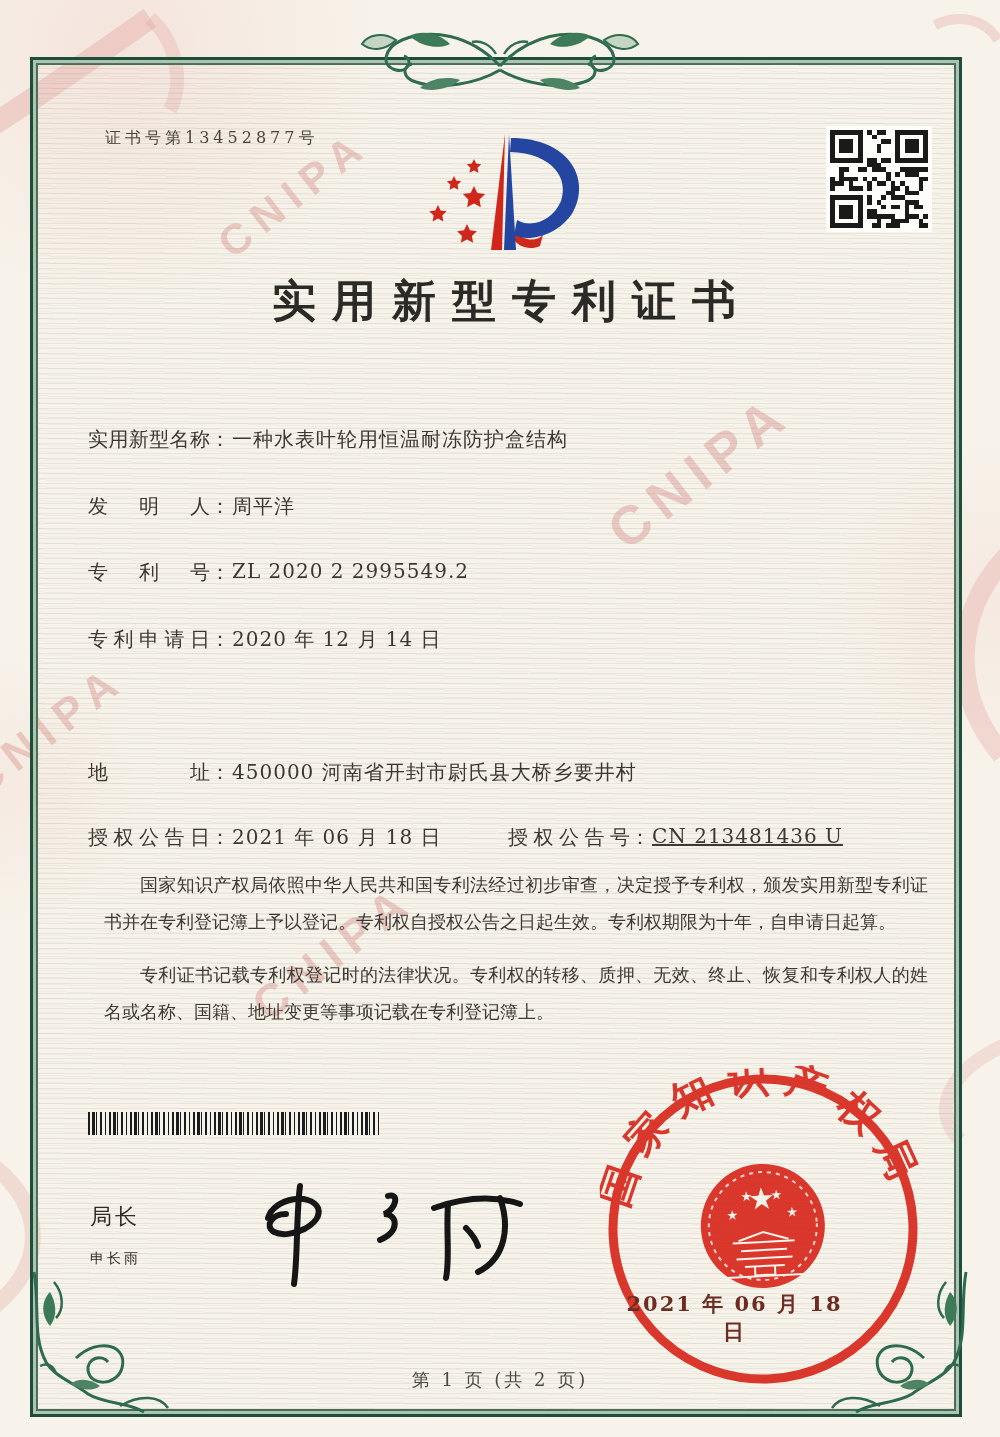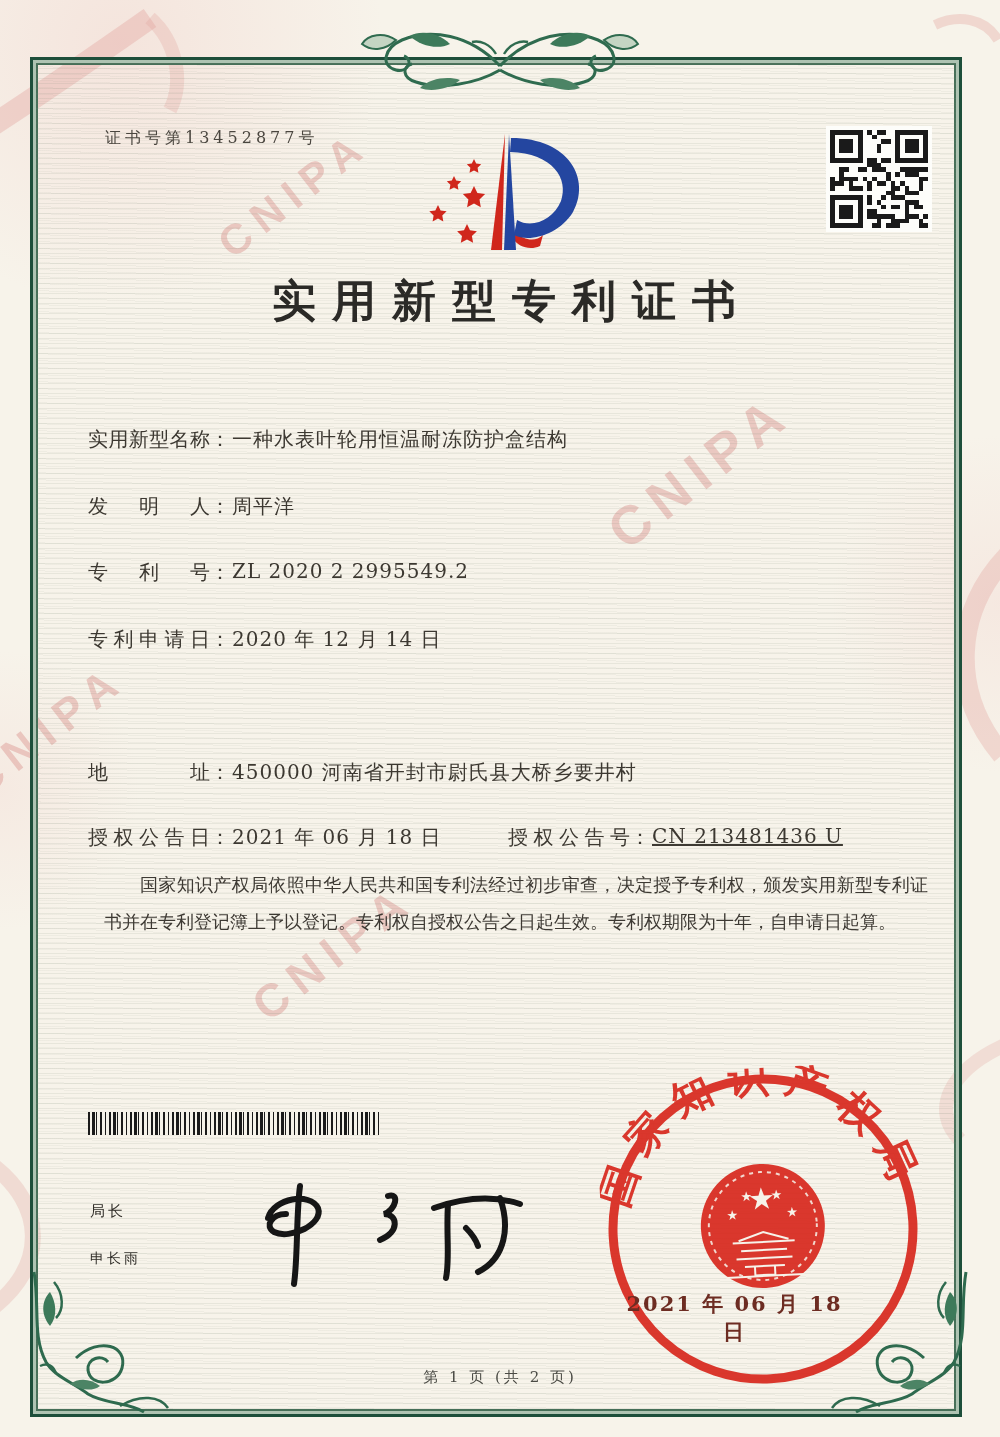--- a/index.html
+++ b/index.html
@@ -39,27 +39,27 @@
     font-size:44px; font-weight:bold; letter-spacing:16px; color:#2b2a27; text-indent:16px;margin-left:8px;}
   .field-row{position:absolute; left:88px; height:30px; font-size:20px; white-space:nowrap;margin-top:22px;}
   .flabel{display:inline-block; width:122px; text-align:justify; text-align-last:justify; vertical-align:top; color:#3c3831;}
   .fcolon{display:inline-block; width:22px; vertical-align:top; color:#3c3831;}
   .fvalue{letter-spacing:1px; color:#3c3831;}
   .pair2{position:absolute; left:420px; top:0; white-space:nowrap;text-decoration:underline;}
   .body-text{position:absolute; left:88px; top:850px; width:856px; font-size:18px; line-height:37px; color:#3d3933; text-align:justify;}
   .body-text p{margin:16px; text-indent:2em;}
   .barcode{position:absolute; left:88px; top:1112px; width:292px; height:23px;
     background:repeating-linear-gradient(90deg,#1b1b1b 0 2px,#f5f2e9 2px 4px,#1b1b1b 4px 7px,#f5f2e9 7px 8px,#1b1b1b 8px 9px,#f5f2e9 9px 12px,#1b1b1b 12px 14px,#f5f2e9 14px 17px,#1b1b1b 17px 18px,#f5f2e9 18px 21px);}
-  .director-label{position:absolute; left:90px; top:1202px; font-size:15px; letter-spacing:3px; color:#2f2c27; font-family:"DejaVu Sans","Liberation Sans",sans-serif;}
+  .director-label{position:absolute; left:90px; top:1202px; font-size:22px; letter-spacing:3px; color:#2f2c27; font-family:"DejaVu Sans","Liberation Sans",sans-serif;}
   .director-name{position:absolute; left:90px; top:1250px; font-size:14px; letter-spacing:3px; color:#2f2c27; font-family:"DejaVu Sans","Liberation Sans",sans-serif;}
   .signature{position:absolute; left:238px; top:1156px;}
   .seal{position:absolute; left:602px; top:1068px; transform:rotate(-3deg);}
   .seal-date{position:absolute; left:612px; top:1290px; width:245px; text-align:center;
     font-size:21px; font-weight:bold; letter-spacing:2px; color:#6d2c22;}
-  .footer{position:absolute; left:0; right:0; top:1368px; text-align:center; font-size:15px; letter-spacing:3px; color:#4a4a44;}
+  .footer{position:absolute; left:0; right:0; top:1368px; text-align:center; font-size:18px; letter-spacing:3px; color:#4a4a44;}
   .logo{position:absolute; left:412px; top:120px;}
   .qr{position:absolute; left:826px; top:126px; width:106px; height:106px; background:#fdfdfa; padding:4px; box-sizing:border-box;}
   .qr svg{width:100%; height:100%; shape-rendering:crispEdges;}
   .ornament{position:absolute; pointer-events:none;}
   .top-flourish{left:310px; top:14px;}
   .corner-left{left:20px; top:1266px;}
   .corner-right{left:830px; top:1266px; transform:scaleX(-1);}
   .pink-swoosh{left:0; top:0;}
 </style>
 </head>
@@ -289,20 +289,21 @@
   </div>
   <div class="field-row" style="top:802px; width:856px">
     <span class="flabel">授权公告日</span><span class="fcolon">：</span><span class="fvalue">2021 年 06 月 18 日</span>
     <span class="pair2">
       <span class="flabel">授权公告号</span><span class="fcolon">：</span><span class="fvalue">CN 213481436 U</span>
     </span>
   </div>
 
   <div class="body-text">
     <p>国家知识产权局依照中华人民共和国专利法经过初步审查，决定授予专利权，颁发实用新型专利证书并在专利登记簿上予以登记。专利权自授权公告之日起生效。专利权期限为十年，自申请日起算。</p>
+    <p>专利证书记载专利权登记时的法律状况。专利权的转移、质押、无效、终止、恢复和专利权人的姓名或名称、国籍、地址变更等事项记载在专利登记簿上。</p>
   </div>
 
   <div class="barcode"></div>
 
   <div class="director-label">局长</div>
   <div class="director-name">申长雨</div>
 
   <svg class="signature" width="300" height="140" viewBox="0 0 300 140" fill="none">
     <g stroke="#161616" stroke-width="6" stroke-linecap="round">
       <path d="M 62,30 C 58,60 60,100 56,128"></path>

